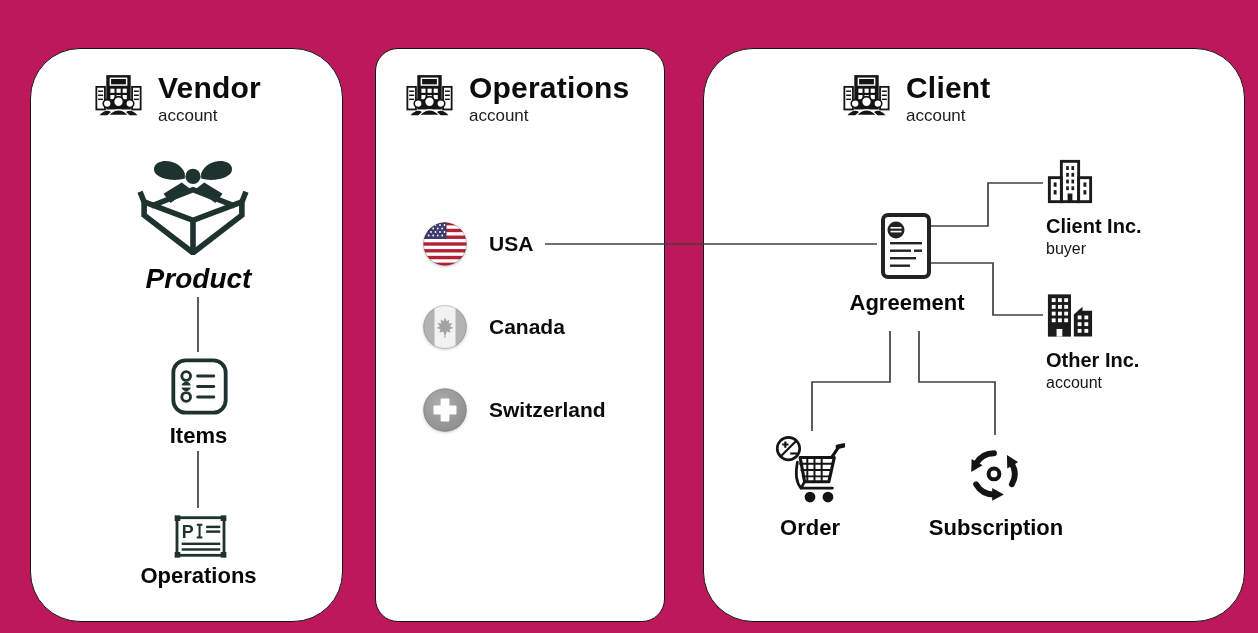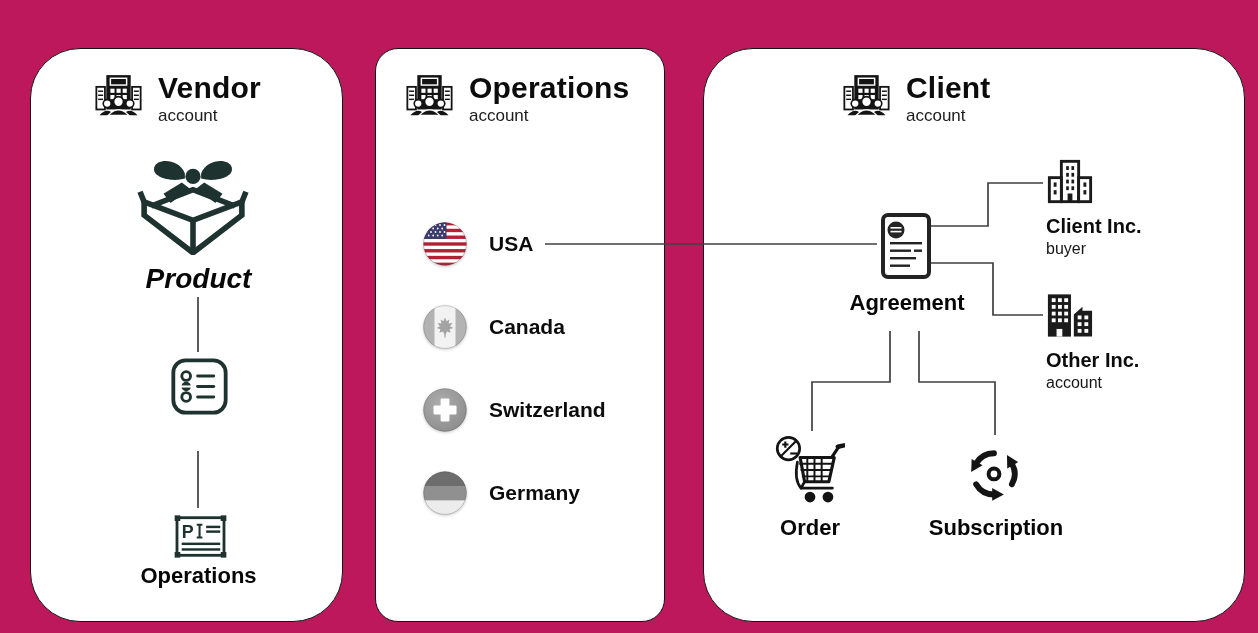--- a/index.html
+++ b/index.html
@@ -100,20 +100,21 @@
     <svg class="abs" style="left:139px;top:308px;" width="59" height="59" viewBox="0 0 62 62">
       <rect x="3.5" y="3.5" width="55" height="55" rx="13" fill="#fff" stroke="#1e322f" stroke-width="4"></rect>
       <circle cx="17" cy="20" r="4.6" fill="#fff" stroke="#1e322f" stroke-width="3"></circle>
       <rect x="27.5" y="18.5" width="20" height="3" rx="1.5" fill="#1e322f"></rect>
       <circle cx="17" cy="31" r="5" fill="#1e322f"></circle>
       <rect x="11.5" y="29.9" width="11" height="2.2" fill="#fff"></rect>
       <rect x="27.5" y="29.5" width="20" height="3" rx="1.5" fill="#1e322f"></rect>
       <circle cx="17" cy="42" r="4.6" fill="#fff" stroke="#1e322f" stroke-width="3"></circle>
       <rect x="27.5" y="40.5" width="20" height="3" rx="1.5" fill="#1e322f"></rect>
     </svg>
+    <div class="node-label lbl-22" style="left:60px;top:374px;width:215px;">Items</div>
 
     <svg class="abs" style="left:141px;top:464px;" width="57" height="47" viewBox="0 0 60 50">
       <rect x="5" y="5" width="50" height="40" fill="#fff" stroke="#1e322f" stroke-width="3"></rect>
       <rect x="2.5" y="2.5" width="6" height="6" fill="#1e322f"></rect>
         <rect x="51.5" y="2.5" width="6" height="6" fill="#1e322f"></rect>
       <rect x="2.5" y="41.5" width="6" height="6" fill="#1e322f"></rect>
         <rect x="51.5" y="41.5" width="6" height="6" fill="#1e322f"></rect>
       <text x="10" y="27" font-family="Liberation Sans, DejaVu Sans, sans-serif" font-size="19" font-weight="700" fill="#1e322f">P</text>
       <path d="M29,12.5 V26 M26,12.5 H32 M26,26 H32" stroke="#1e322f" stroke-width="2.2" fill="none"></path>
       <rect x="36" y="13.5" width="15" height="2.6" fill="#1e322f"></rect>
@@ -208,36 +209,20 @@
         </radialGradient>
           </defs>
         <circle cx="22" cy="22" r="21.5" fill="url(#gCH)"></circle>
         <rect x="17.6" y="10.5" width="8.8" height="23" rx="1" fill="#fff"></rect>
         <rect x="10.5" y="17.6" width="23" height="8.8" rx="1" fill="#fff"></rect>
         <circle cx="22" cy="22" r="21.4" fill="none" stroke="rgba(0,0,0,.18)" stroke-width="1"></circle>
       </svg>
       <span class="clabel">Switzerland</span>
     </div>
 
-    <div class="country-row" style="left:47px;top:422px;">
-      <svg class="flag" viewBox="0 0 44 44">
-        <defs>
-            <clipPath id="cDE">
-              <circle cx="22" cy="22" r="21.5"></circle>
-            </clipPath>
-          </defs>
-        <g clip-path="url(#cDE)">
-          <rect y="0" width="44" height="15" fill="#6d6d6d"></rect>
-          <rect y="15" width="44" height="14.5" fill="#909090"></rect>
-          <rect y="29.5" width="44" height="14.5" fill="#ececec"></rect>
-        </g>
-        <circle cx="22" cy="22" r="21.4" fill="none" stroke="rgba(0,0,0,.18)" stroke-width="1"></circle>
-      </svg>
-      <span class="clabel">Germany</span>
-    </div>
   </div>
 
   <div class="panel" id="panel-client">
     <div class="hdr" style="left:139px;top:24px;">
       <svg width="47" height="44" viewBox="0 0 52 46">
           <use href="#acct-icon"></use>
         </svg>
       <div class="t">
         <div class="title">Client</div>
         <div class="sub">account</div>

